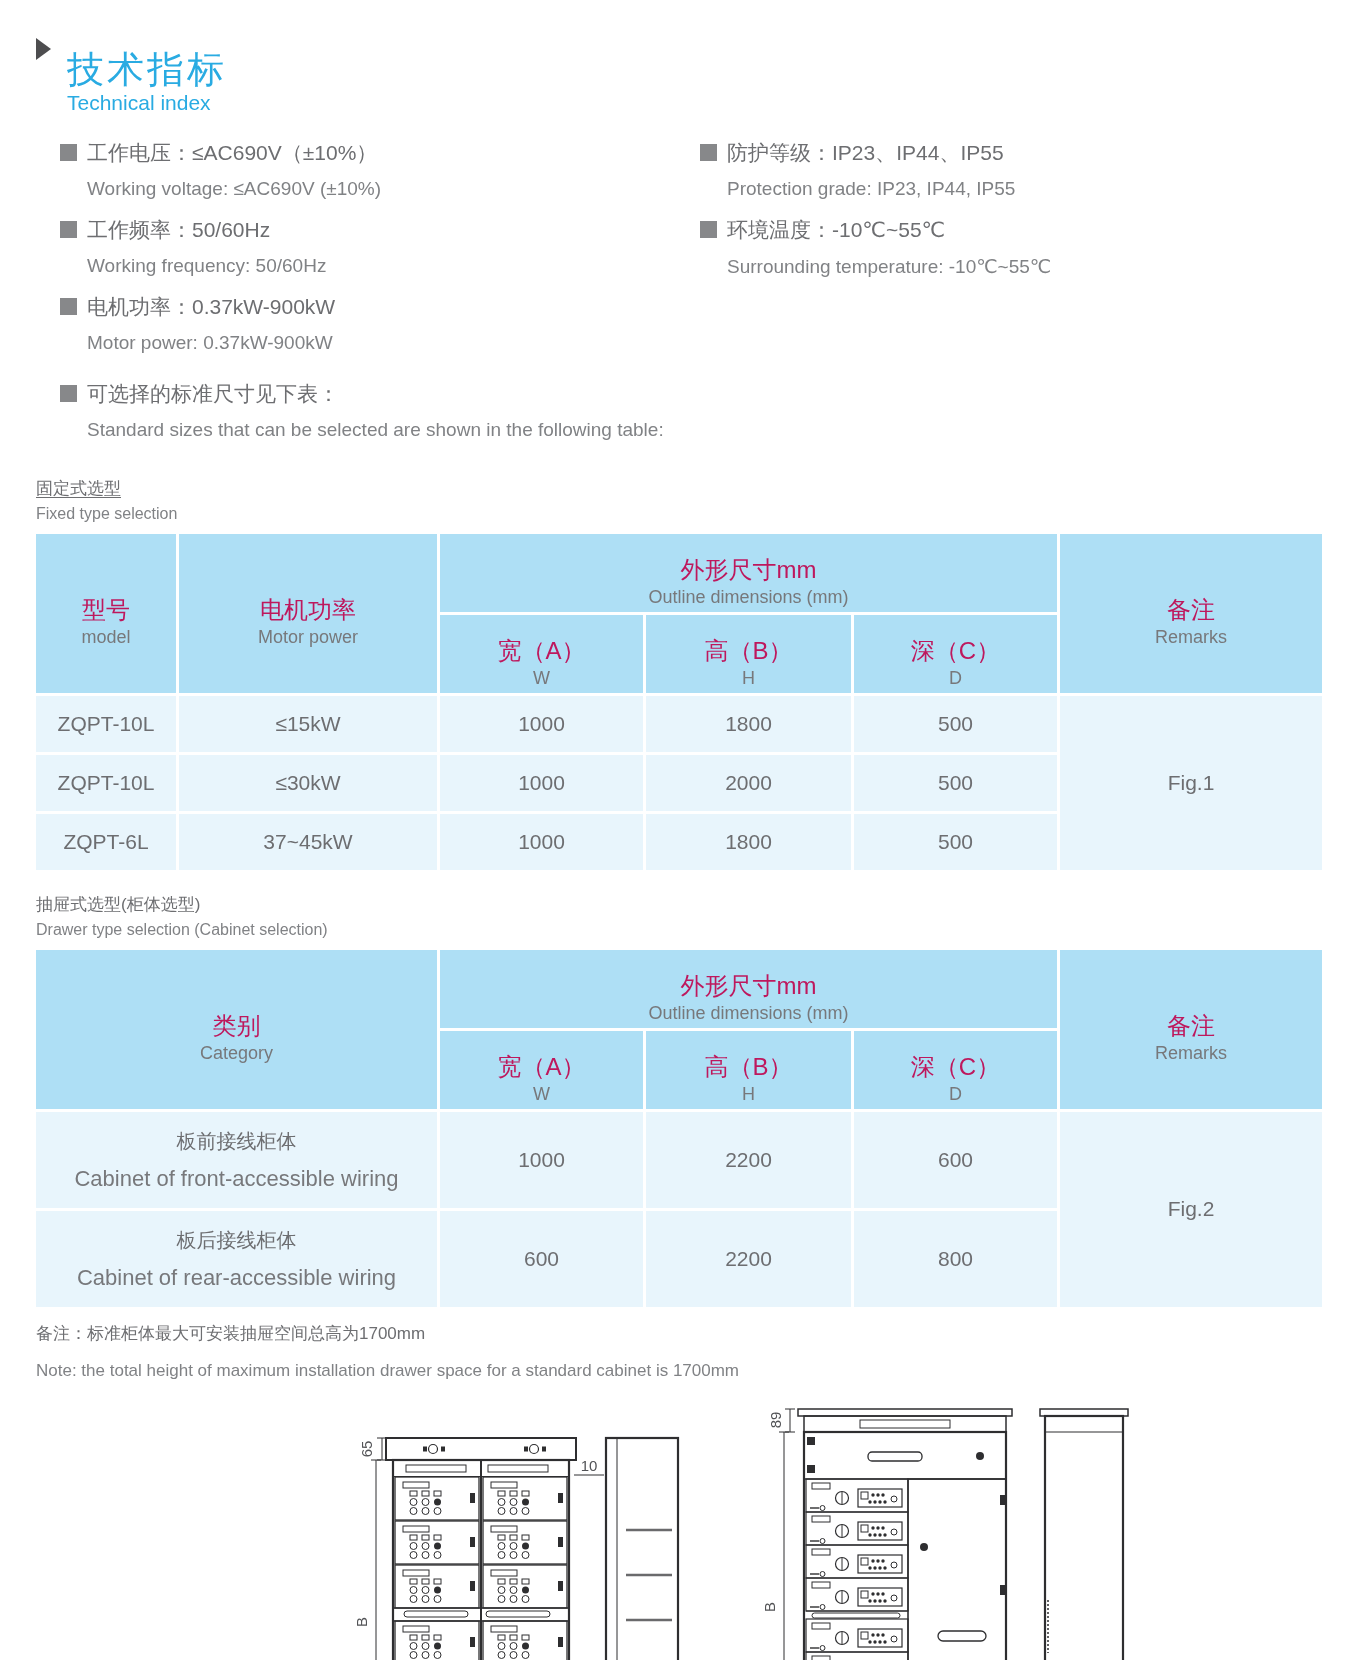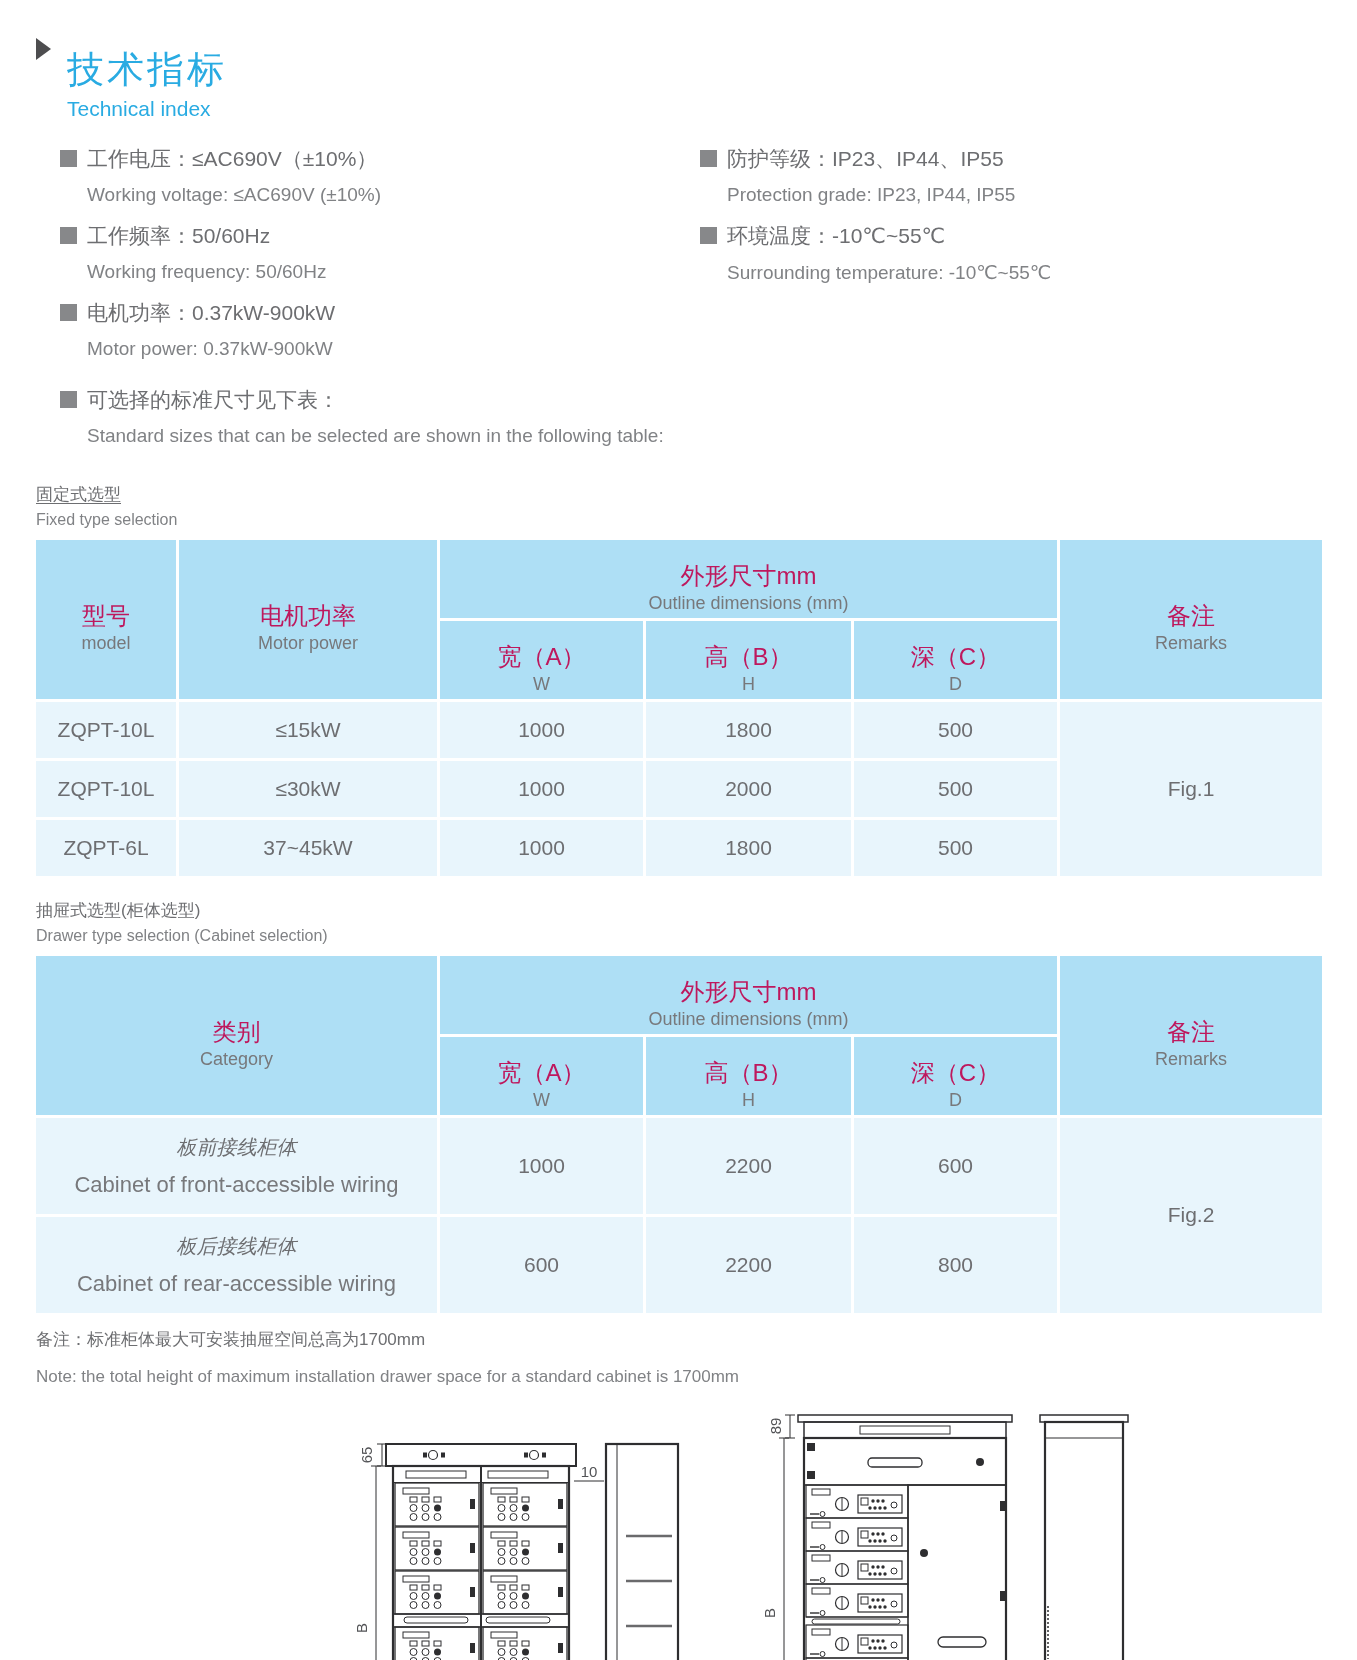--- a/index.html
+++ b/index.html
@@ -12,21 +12,21 @@
   .page { width:1357px; height:1660px; padding:26px 36px 0 36px; }
 
   
   .title-block { display:flex; align-items:flex-start; gap:16px; }
   .title-arrow {
     width:0; height:0; margin-top:12px;
     border-top:11px solid transparent; border-bottom:11px solid transparent;
     border-left:15px solid #4d4d4f;
   }
   .page-title { color:#29abe2; font-size:37px; font-weight:500; letter-spacing:3px; line-height:1.1;margin-top:24px; }
-  .page-subtitle { color:#29abe2; font-size:21px; margin-top:6px; }
+  .page-subtitle { color:#29abe2; font-size:21px; }
 
   
   .specs { display:flex; margin:24px 0 0 24px; }
   .specs-col.left  { width:640px; }
   .specs-col.right { width:620px; }
   .spec-item { margin-bottom:16px; }
   .spec-item.gap-above { margin-top:26px; }
   .spec-zh { display:flex; align-items:center; gap:10px; font-size:21px; color:#6d6e71; }
   .bullet { width:17px; height:17px; background:#87888a; flex:none; }
   .spec-en { font-size:19px; color:#808285; margin:11px 0 0 27px; }
@@ -44,21 +44,21 @@
   }
   .spec-table th {
     background:#aedff5; font-weight:normal; text-align:center; vertical-align:middle; padding:4px 2px;
   }
   .spec-table td {
     background:#e8f5fc; text-align:center; vertical-align:middle;
     color:#6d6e71; font-size:21px; padding:16px;
   }
   .th-zh { font-size:24px; color:#be185d;margin-top:16px; }
   .th-en { font-size:18px; color:#77787b; margin-top:1px; }
-  .td-zh { font-size:20px;font-style:italic; }
+  .td-zh { font-size:20px; }
   .td-en { font-size:22px; color:#77787b; margin-top:11px; }
   .t1 thead tr.r-group th { height:64px; }
   .t1 thead tr.r-sub th   { height:50px; }
   .t1 tbody tr { height:44px; }
   .t2 thead tr.r-group th { height:64px; }
   .t2 thead tr.r-sub th   { height:50px; }
   .t2 tbody tr { height:62px; }
   .remark-cell { font-size:21px; }
 
   

